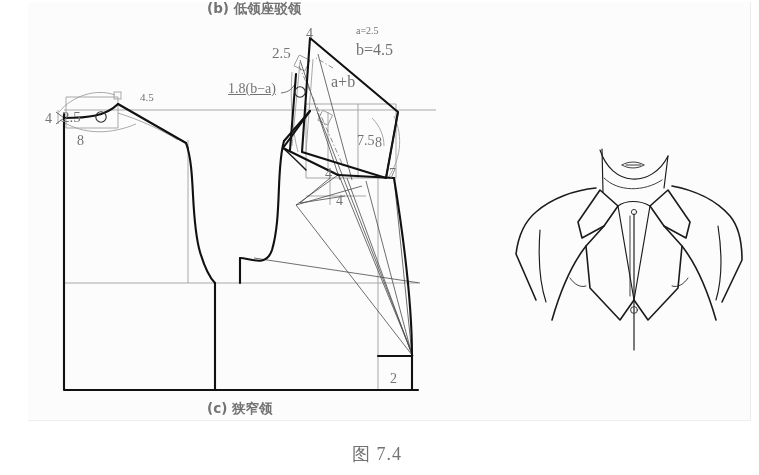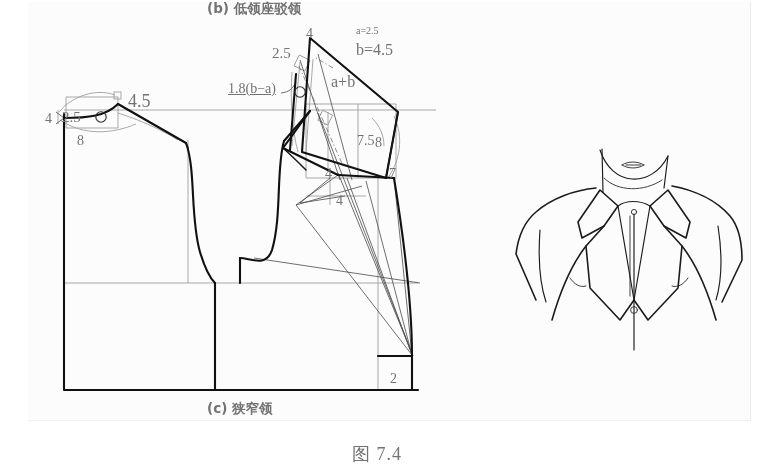--- a/index.html
+++ b/index.html
@@ -149,21 +149,21 @@
       <path class="m-med" d="M283,148 C292,156 300,164 306,170"></path>
       <path class="m-med" d="M398,112 L386,178"></path>
     </g>
 
     <circle class="dotc" cx="101" cy="117" r="5.2"></circle>
     <circle class="dotc" cx="300" cy="92" r="5.2"></circle>
   </svg>
 
   <div class="lbl" id="lab-4-left" style="left:45px;top:112px;font-size:14px;">4</div>
   <div class="lbl" id="lab-25-left" style="left:62px;top:110px;font-size:15px;">2.5</div>
-  <div class="lbl" id="lab-45-left" style="left:128px;top:92px;font-size:18px;">4.5</div>
+  <div class="lbl" id="lab-45-left" style="left:140px;top:92px;font-size:11px;">4.5</div>
   <div class="lbl" id="lab-8-left" style="left:77px;top:134px;font-size:14px;">8</div>
 
   <div class="lbl" id="lab-4-collar" style="left:306px;top:27px;font-size:14px;">4</div>
   <div class="lbl" id="lab-25-collar" style="left:272px;top:46px;font-size:15px;">2.5</div>
 
   <div class="lbl" id="lab-a" style="left:356px;top:26px;font-size:10px;">a=2.5</div>
   <div class="lbl" id="lab-b" style="left:356px;top:42px;font-size:16px;">b=4.5</div>
 
   <div class="lbl" id="lab-apb" style="left:331px;top:74px;font-size:16px;">a+b</div>
 

